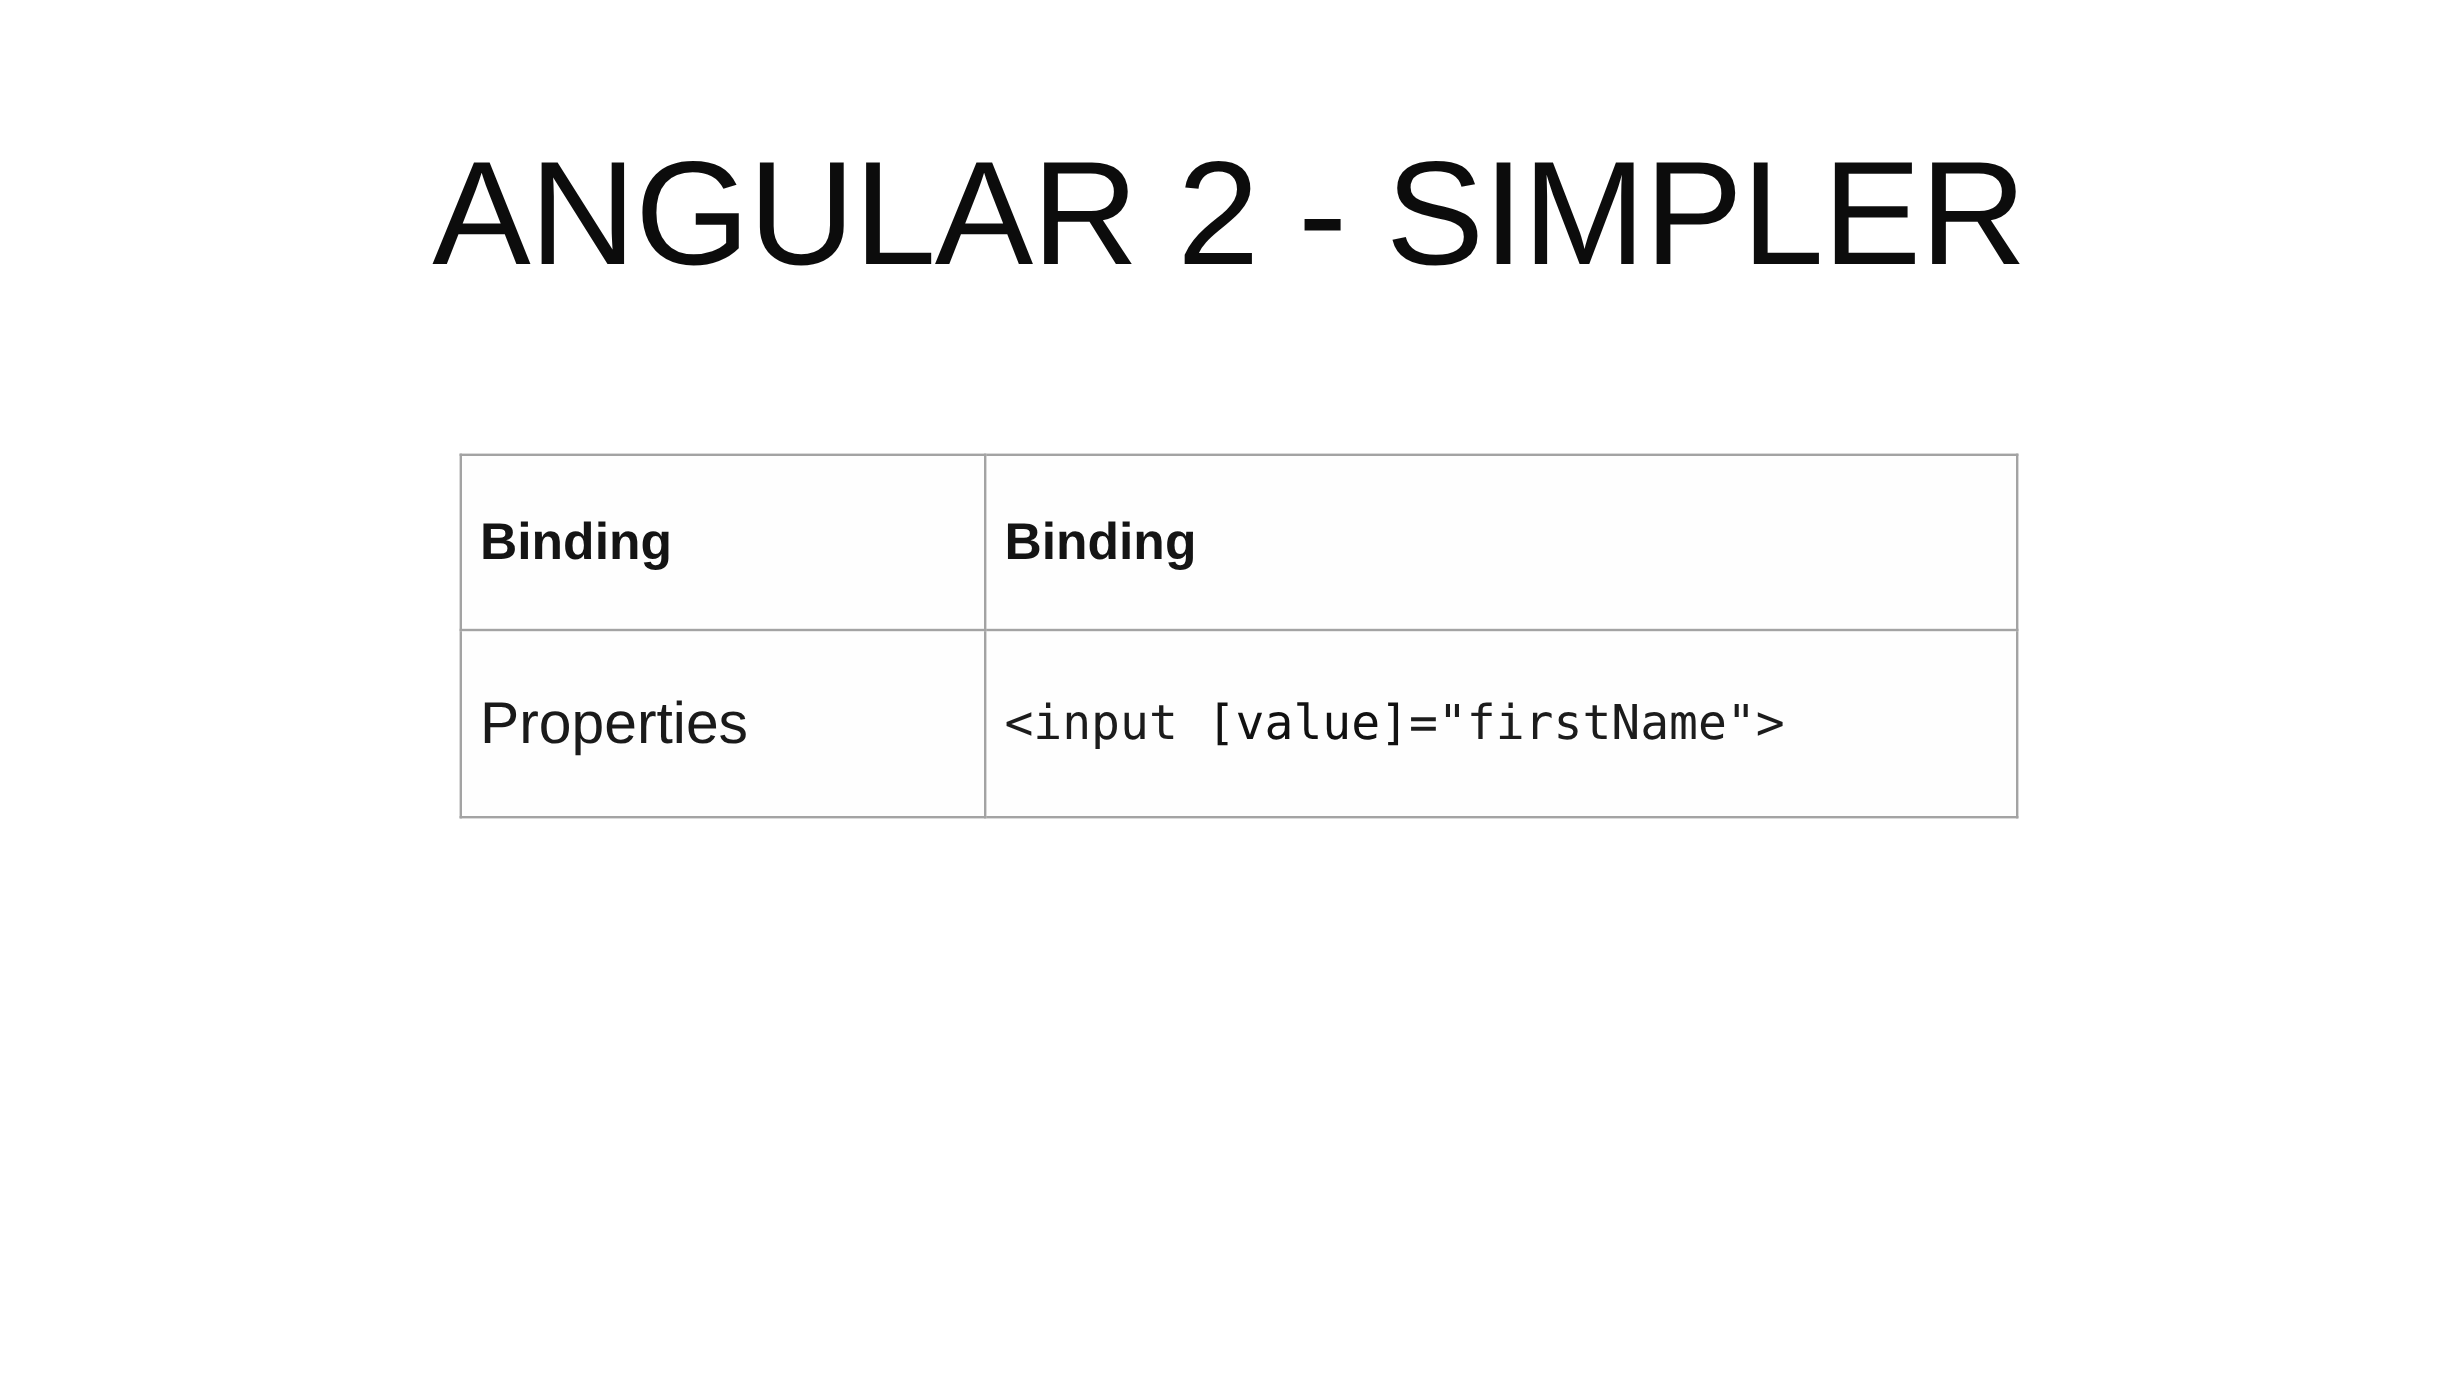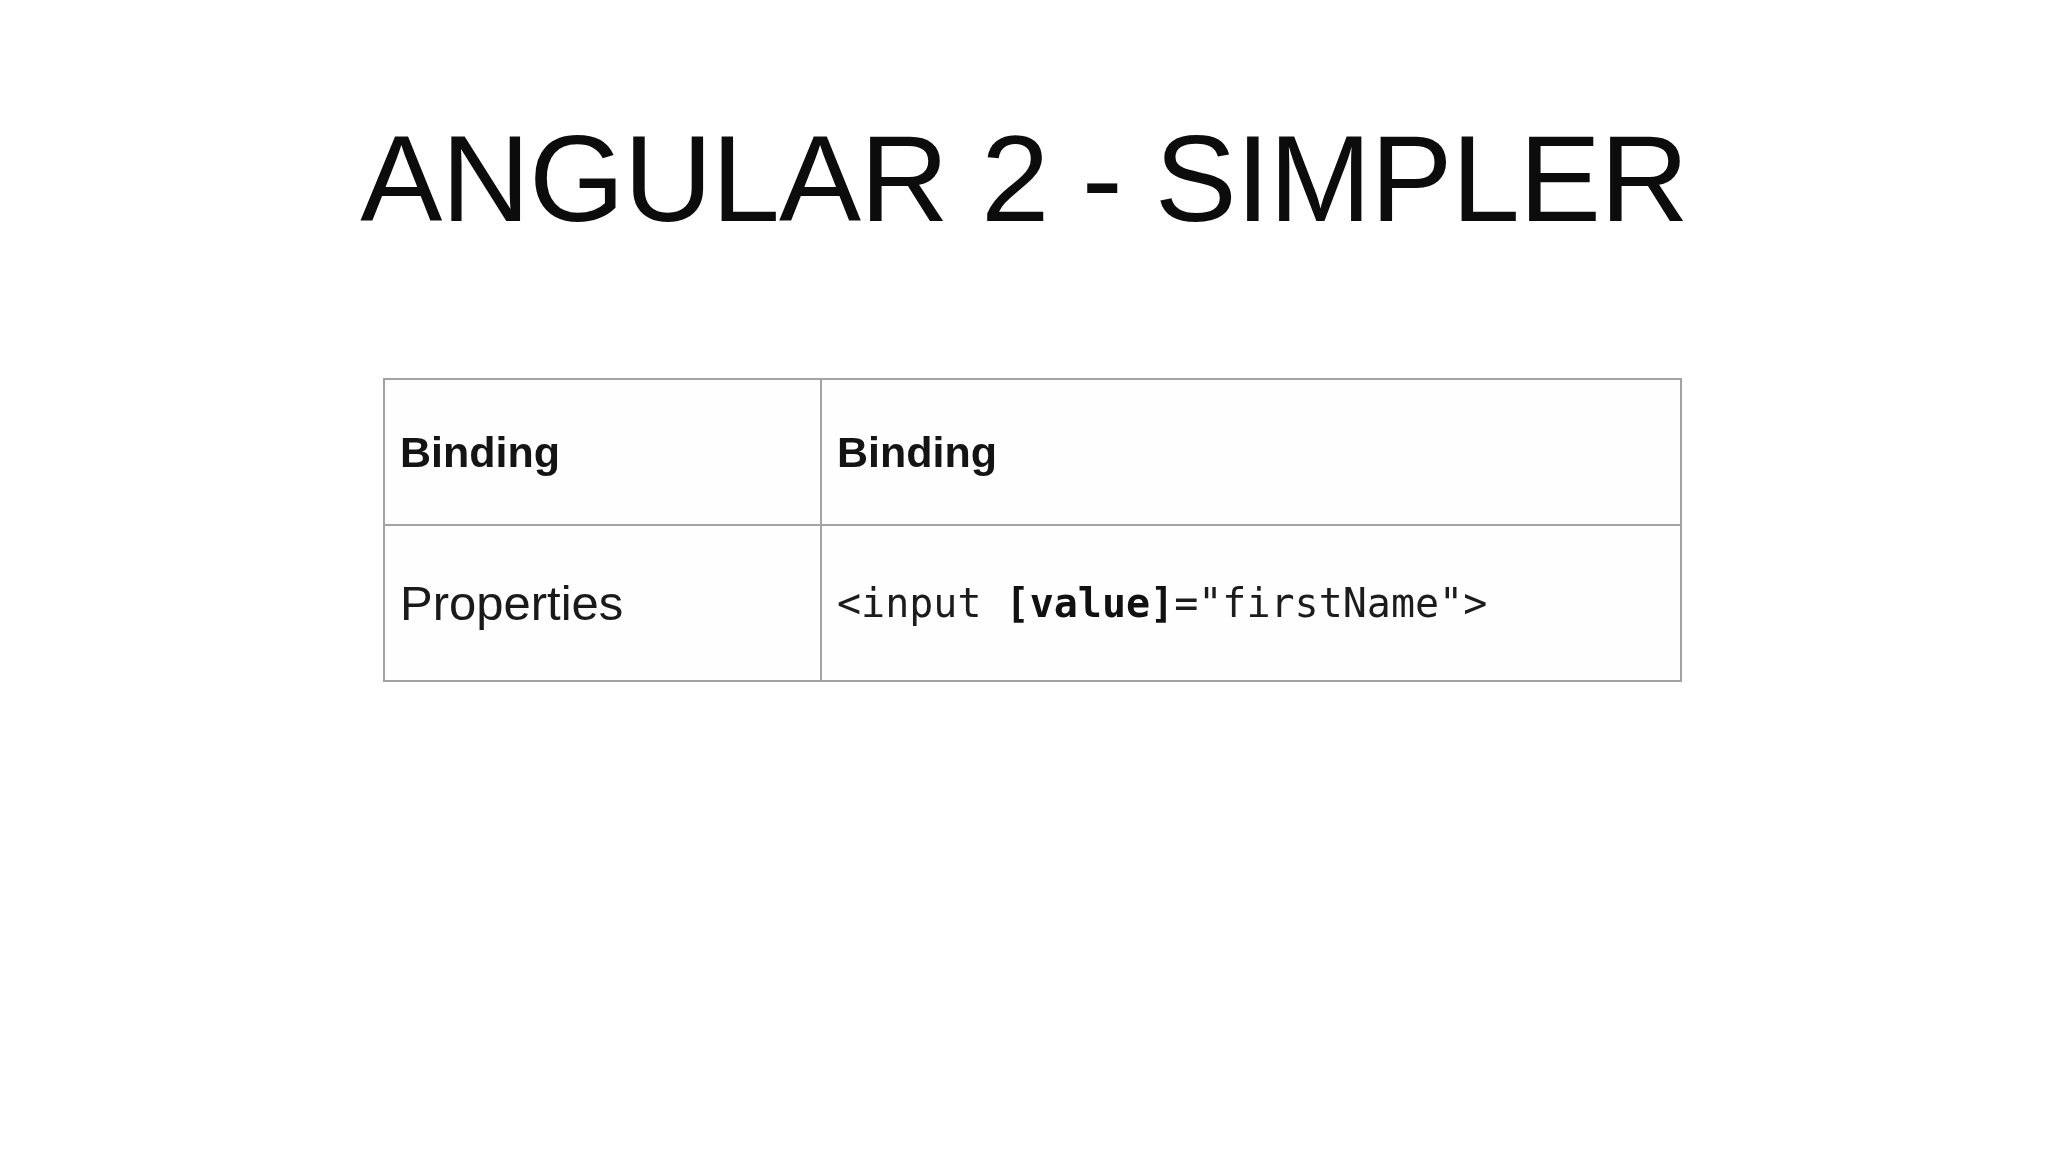--- a/index.html
+++ b/index.html
@@ -63,21 +63,21 @@
     margin-top: 16px;
   }
   .code-cell {
     font-family: "DejaVu Sans Mono", "Liberation Mono", monospace;
     font-size: 40px;
     font-weight: 400;
     color: #1c1c1c;
     white-space: nowrap;
   }
   .code-cell .code-bold {
-    font-weight: 700;
+    font-weight: 400;
     color: #111111;
   }
 </style>
 </head>
 <body>
 
 <div class="slide">
 
   <div class="slide-title">ANGULAR 2 - SIMPLER</div>
 

